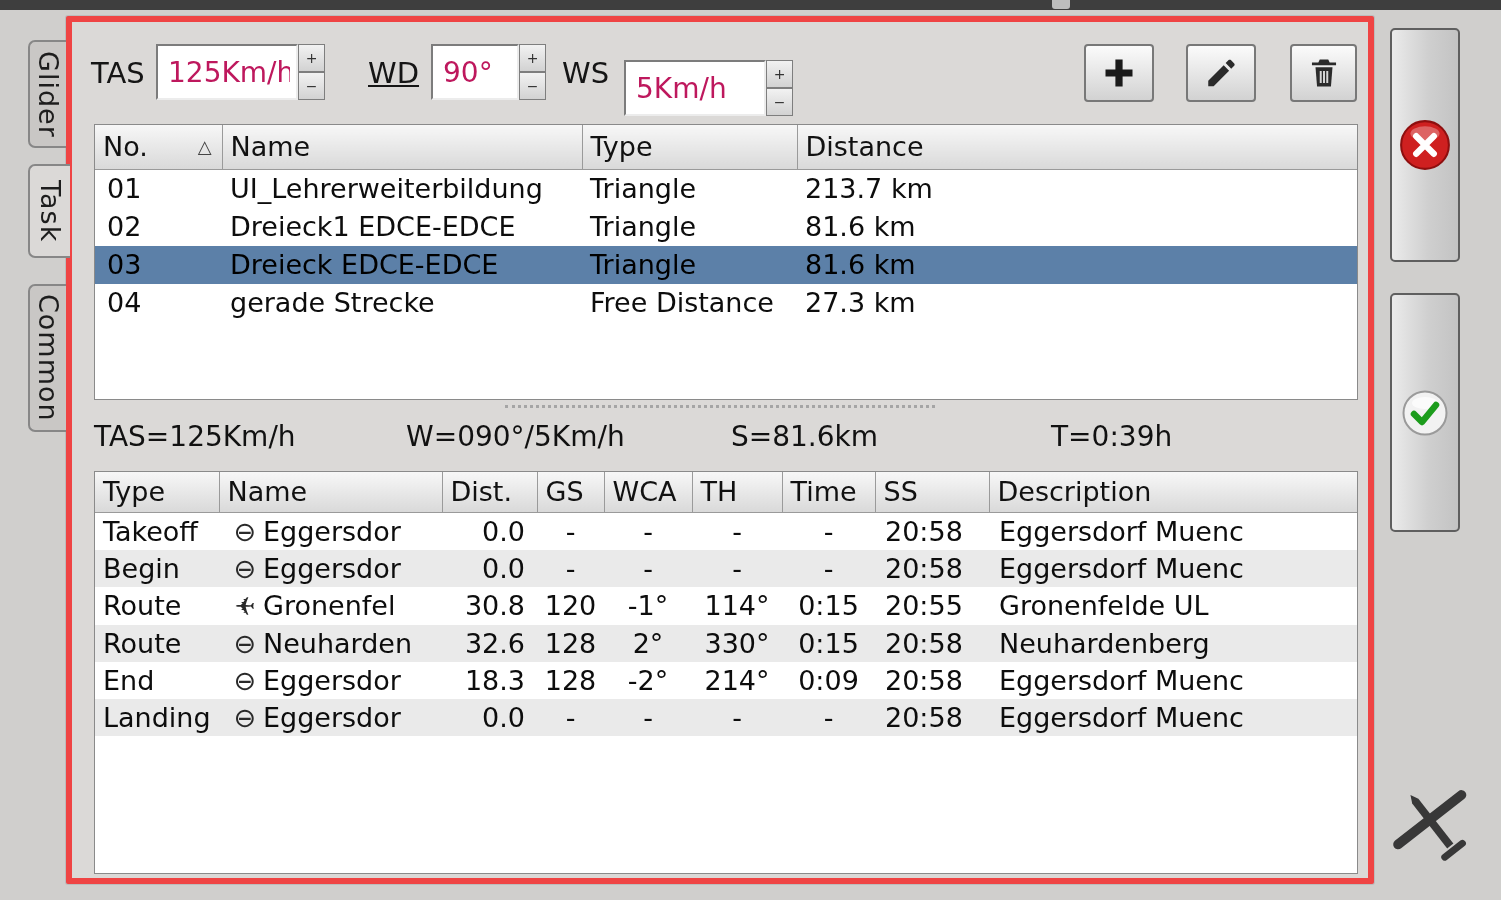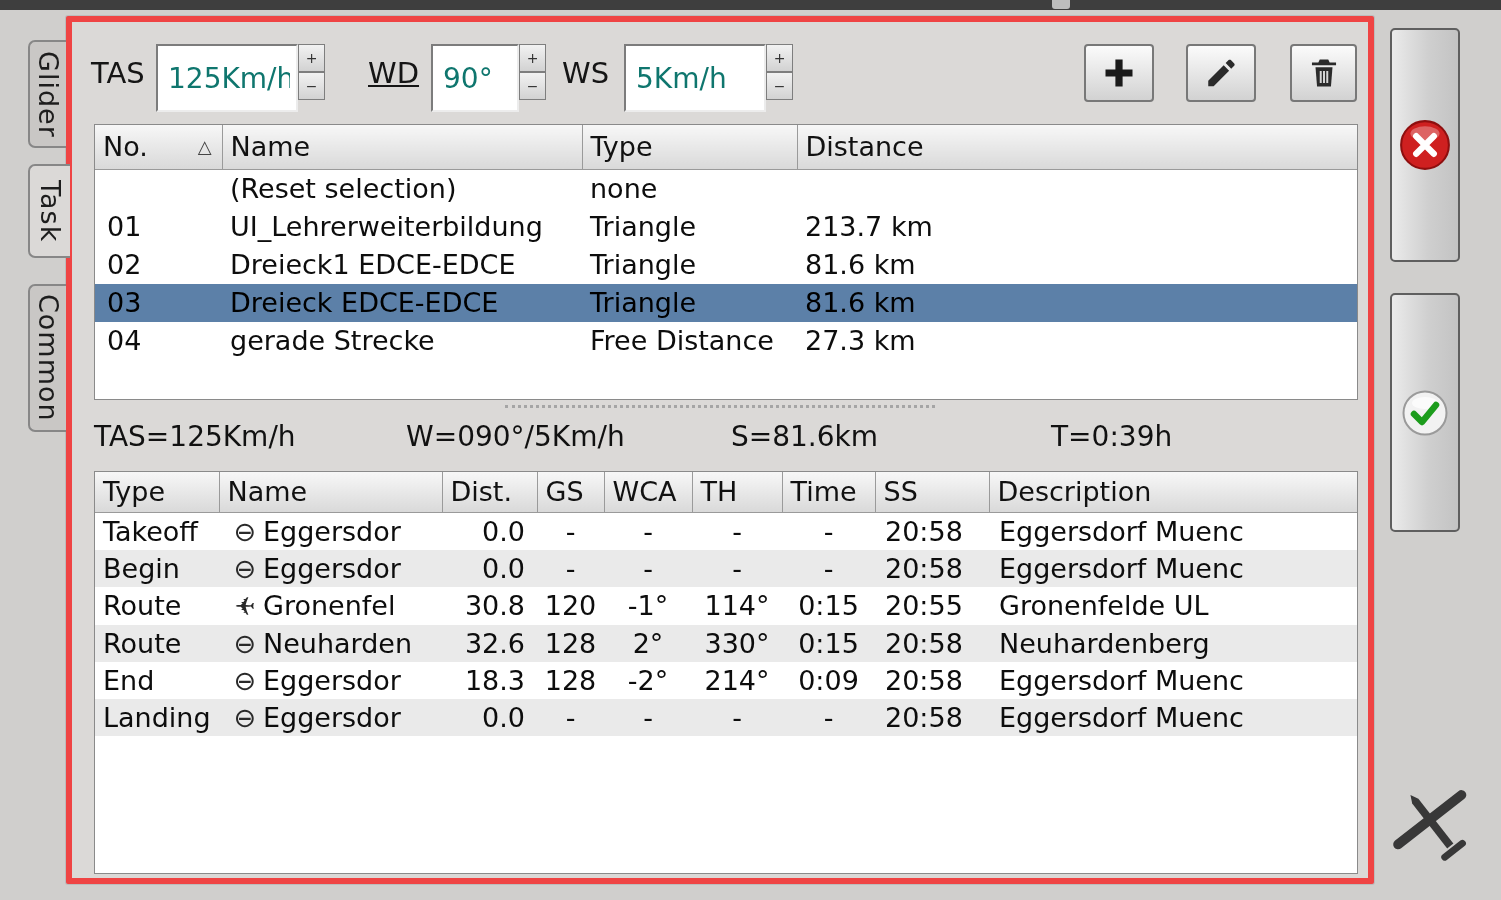--- a/index.html
+++ b/index.html
@@ -34,24 +34,24 @@
   }
   .tab span{ writing-mode:vertical-rl; font-size:27px; color:#1d1d1d; letter-spacing:1px; }
   .tab-glider{ top:40px; height:108px; }
   .tab-task{ top:164px; height:94px; width:42px; background:#dbd9d7; z-index:3; }
   .tab-common{ top:284px; height:148px; }
 
   
   .fldlabel{ position:absolute; font-size:29px; color:#151515; top:34px; }
   .lbl-tas{ left:19px; } .lbl-wd{ left:296px;text-decoration:underline; } .lbl-ws{ left:490px; }
   .spinwrap{ position:absolute; top:22px; display:flex; align-items:stretch; height:56px; }
-  .sw-tas{ left:84px; } .sw-wd{ left:359px; } .sw-ws{ left:552px; }
+  .sw-tas{ left:84px; } .sw-wd{ left:359px; } .sw-ws{ left:552px;margin-top:16px; }
   .spin-input{
-    height:68px; border:2px solid; border-color:#7c7c7c #ececec #ececec #7c7c7c;
-    background:#fff; font-family:"DejaVu Sans", sans-serif; font-size:28px; padding:0 6px 0 10px; color:#0f766e;
+    height:56px; border:2px solid; border-color:#7c7c7c #ececec #ececec #7c7c7c;
+    background:#fff; font-family:"DejaVu Sans", sans-serif; font-size:28px; padding:0 6px 0 10px; color:#be185d;
   }
   .w140{ width:142px; } .w85{ width:88px; }
   .spinner{ display:flex; flex-direction:column; width:27px; }
   .spinbtn{
     flex:1; width:27px; background:linear-gradient(#f2f2f2,#d2d2d2);
     border:1px solid #7e7e7e; font-family:"DejaVu Sans", sans-serif; font-size:14px; color:#333;
     display:flex; align-items:center; justify-content:center; padding:0; cursor:default;
   }
 
   .toolbtn{
@@ -197,26 +197,20 @@
               <span class="sort-glyph">△</span>
             </span>
           </th>
           <th>Name</th>
           <th>Type</th>
           <th>Distance</th>
         </tr>
       </thead>
       <tbody>
 
-          <tr>
-            <td></td>
-            <td>(Reset selection)</td>
-            <td>none</td>
-            <td></td>
-          </tr>
 
           <tr>
             <td>01</td>
             <td>UI_Lehrerweiterbildung</td>
             <td>Triangle</td>
             <td>213.7 km</td>
           </tr>
 
           <tr>
             <td>02</td>

